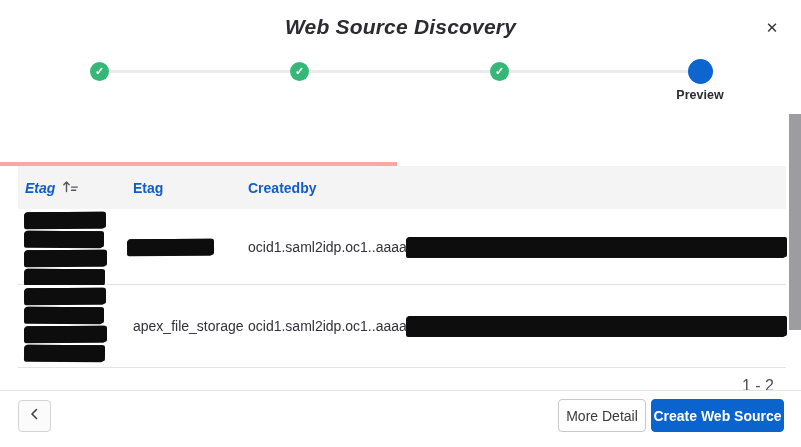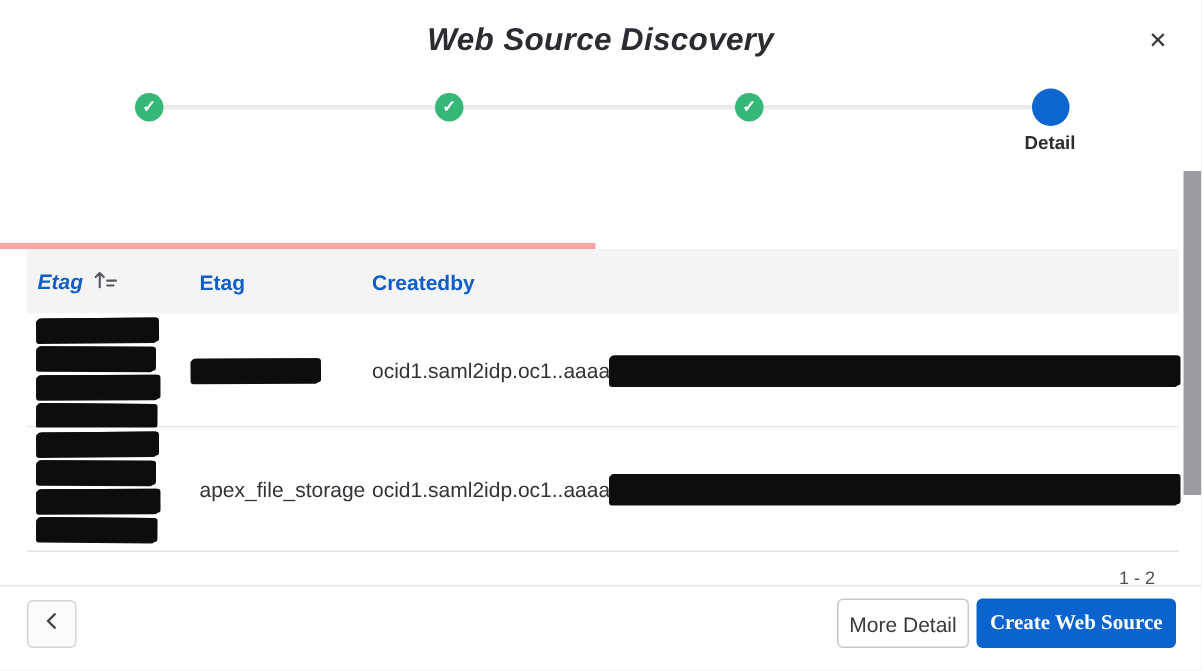--- a/index.html
+++ b/index.html
@@ -97,21 +97,21 @@
   .created-redact {
     position:absolute; left:389px; top:50%; transform:translateY(-50%);
     width:379px; height:20px; border-radius:2px;
   }
   
   .page-clip {
     position:absolute; left:728px; top:378px; width:60px; height:12px;
     overflow:hidden;
   }
   .page-clip span {
-    display:block; font-size:12px; line-height:15px; color:#4f4f57;
+    display:block; font-size:16px; line-height:15px; color:#4f4f57;
     text-align:center;
   }
   
   .footer {
     position:absolute; left:0; top:390px; width:801px; height:57px;
     background:#ffffff; border-top:1px solid #e4e4e6;
   }
   .back-btn {
     position:absolute; left:18px; top:9px; width:33px; height:32px;
     background:#fbfbfb; border:1px solid #d4d4d6; border-radius:4px;
@@ -119,21 +119,21 @@
   }
   .more-btn {
     position:absolute; left:558px; top:8px; width:88px; height:33px;
     background:#ffffff; border:1px solid #c8c8cc; border-radius:4px;
     font-size:14px; color:#3a3a40; cursor:pointer; font-family:inherit;
   }
   .create-btn {
     position:absolute; left:651px; top:8px; width:133px; height:33px;
     background:#0b63ce; border:1px solid #0b63ce; border-radius:4px;
     font-size:14px; font-weight:700; color:#ffffff; cursor:pointer;
-    font-family:Liberation Serif, serif;
+    font-family:Liberation Sans, sans-serif;
   }
   
   .sb-thumb {
     position:absolute; left:789px; top:114px; width:12px; height:216px;
     background:#9d9da1;
   }
 </style>
 </head>
 <body>
 
@@ -149,21 +149,21 @@
     <div class="step done step1">
       <span class="chk">✓</span>
     </div>
     <div class="step done step2">
       <span class="chk">✓</span>
     </div>
     <div class="step done step3">
       <span class="chk">✓</span>
     </div>
     <div class="step current step4"></div>
-    <div class="step-label">Detail</div>
+    <div class="step-label">Preview</div>
   </div>
 
   <div class="tabbar">
     <div class="tab active">
       <span>Data</span>
     </div>
   </div>
 
   <div class="tbl">
     <div class="tbl-head">

